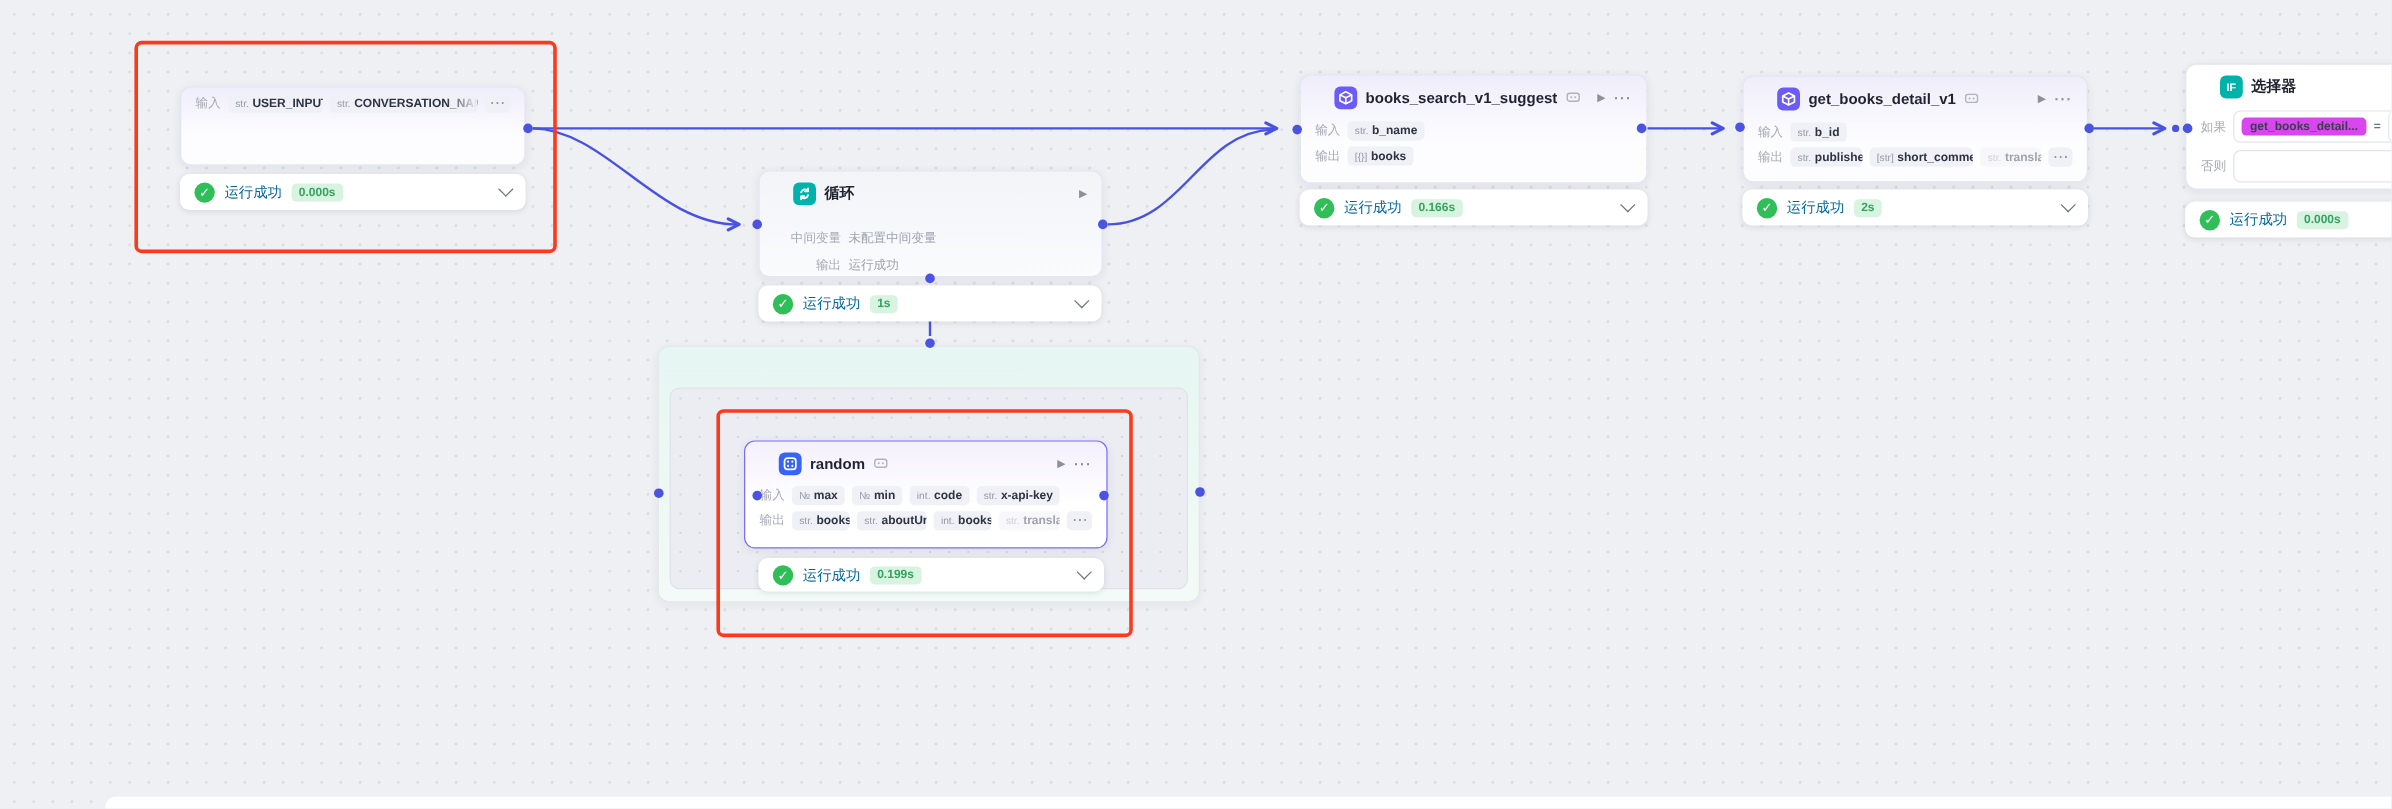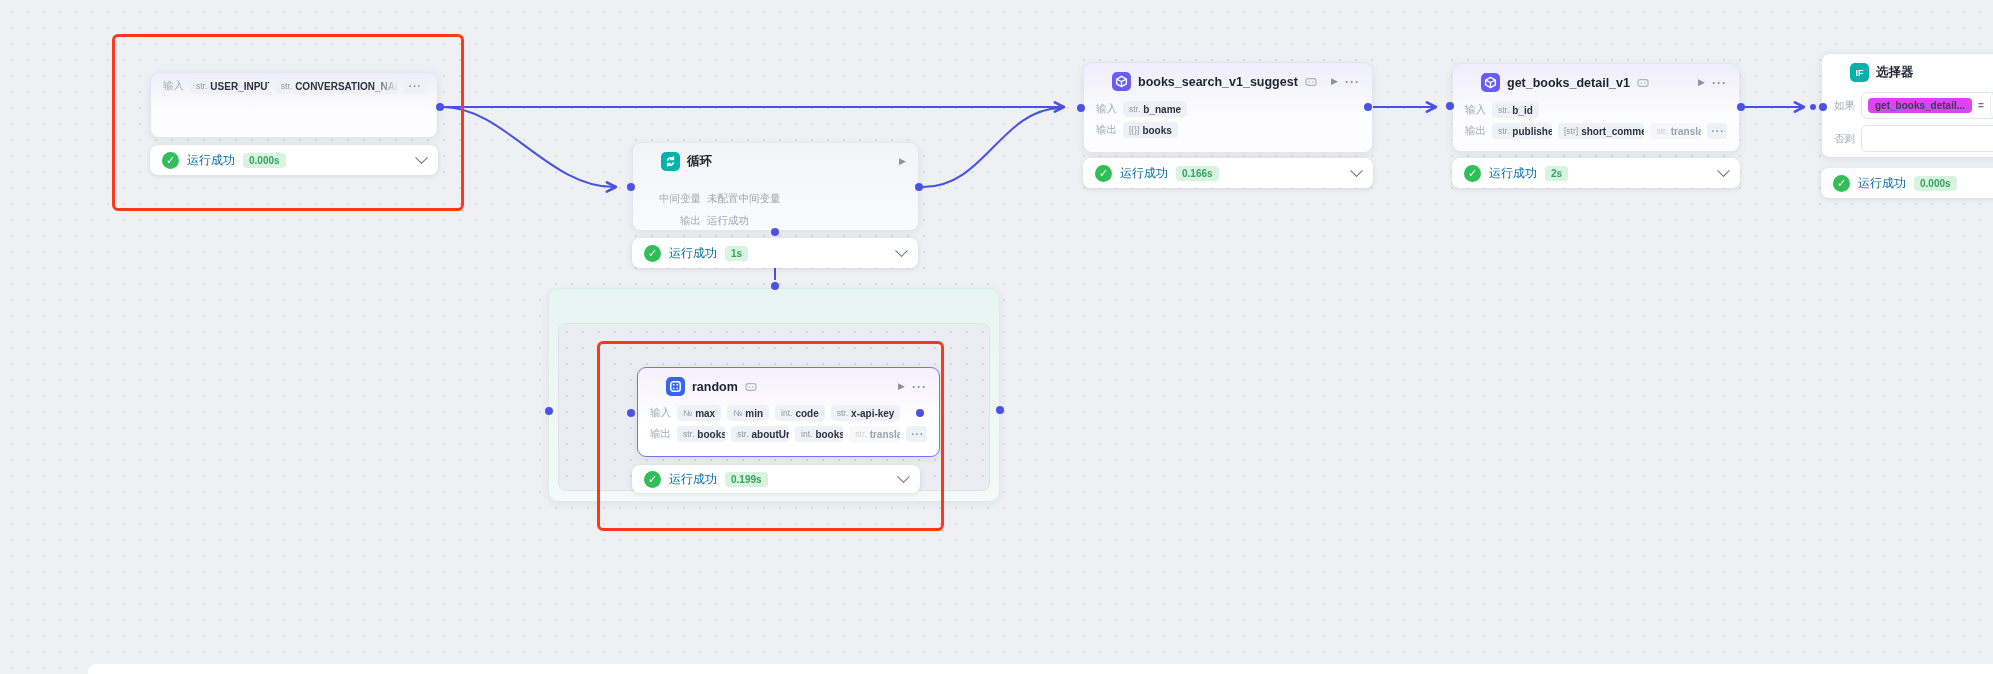--- a/index.html
+++ b/index.html
@@ -137,21 +137,21 @@
     <span class="check">✓</span>
     <span class="ptext">运行成功</span>
     <span class="ptime">1s</span>
     <span class="chev"></span>
   </div>
 
   <div class="container" style="left:548px;top:288px;width:452px;height:214px">
     <div class="cinner"></div>
   </div>
 
-  <div class="node selected" style="left:637px;top:367px;width:303px;height:90px;z-index:3">
+  <div class="node selected" style="left:620px;top:367px;width:303px;height:90px;z-index:3">
     <div class="nhead">
       <span class="nicon" style="background:#3565f2">
         <svg width="13" height="13" viewBox="0 0 16 16">
             <rect x="2.2" y="2.2" width="11.6" height="11.6" rx="3" fill="none" stroke="#fff" stroke-width="1.8"></rect>
             <circle cx="5.8" cy="5.8" r="1.1" fill="#fff"></circle>
             <circle cx="10.2" cy="5.8" r="1.1" fill="#fff"></circle>
             <circle cx="5.8" cy="10.2" r="1.1" fill="#fff"></circle>
             <circle cx="10.2" cy="10.2" r="1.1" fill="#fff"></circle>
           </svg>
       </span>

